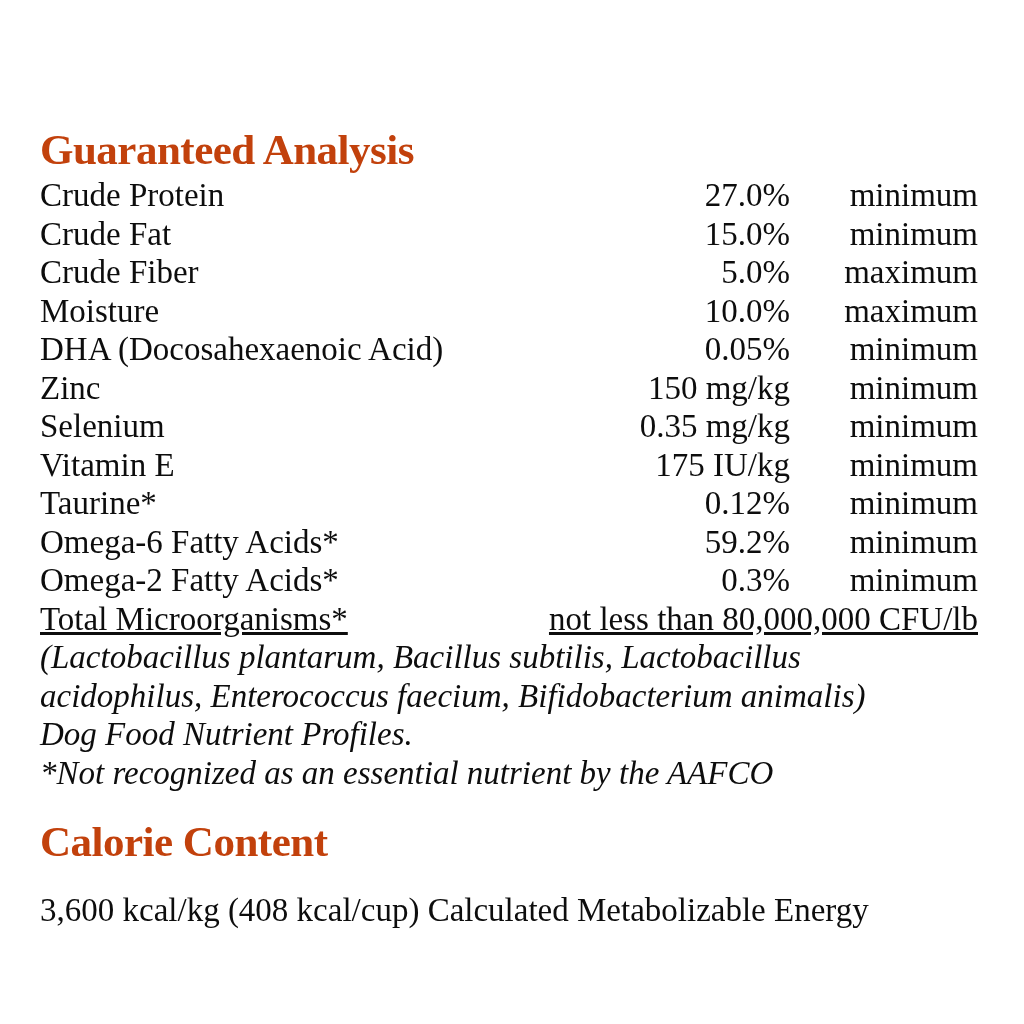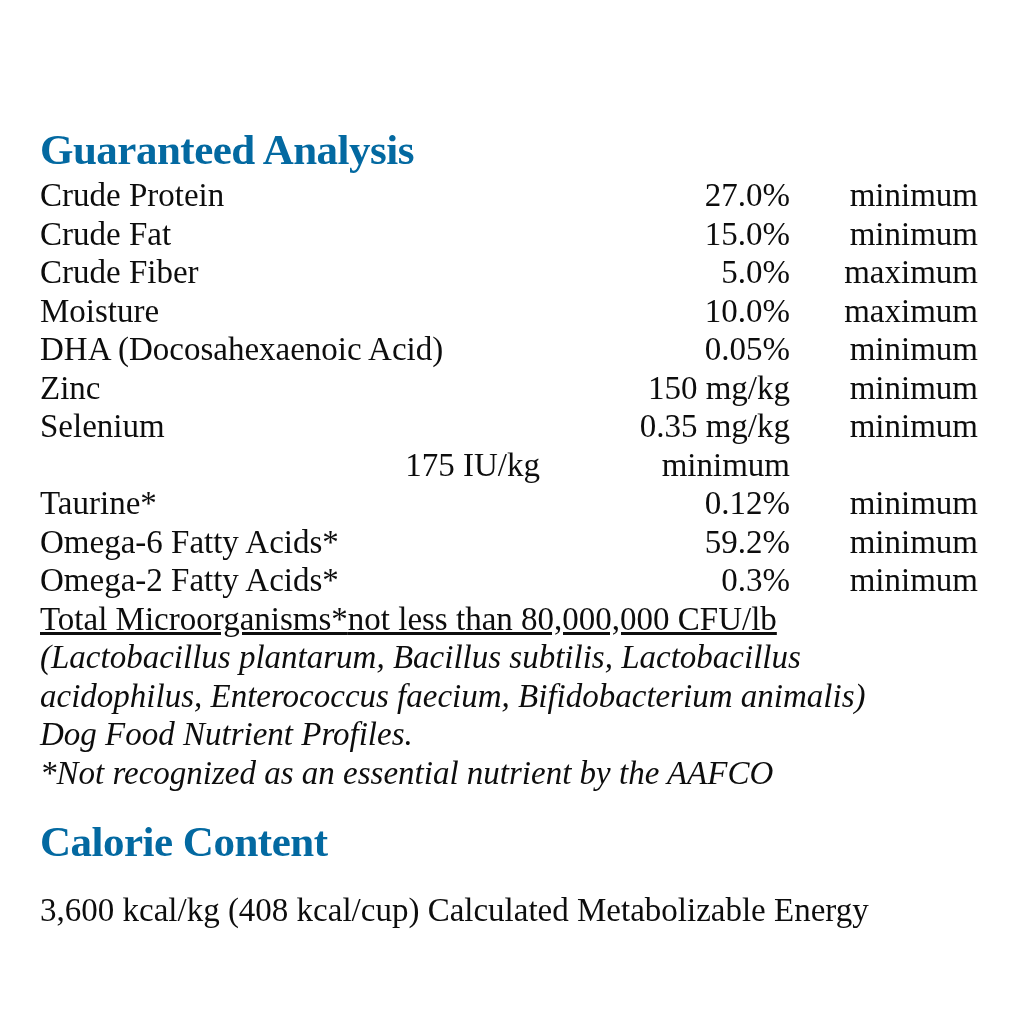--- a/index.html
+++ b/index.html
@@ -20,41 +20,41 @@
     width: 1024px;
     height: 1024px;
     padding: 126px 46px 0 40px;
   }
   .section-title {
     font-family: "Liberation Serif", serif;
     font-weight: bold;
     font-size: 43px;
     line-height: 48px;
     letter-spacing: -0.5px;
-    color: #0369a1;
+    color: #c2410c;
     white-space: nowrap;
   }
   .analysis-table {
     margin-top: 2px;
   }
   .row {
     display: grid;
     grid-template-columns: 1fr 250px 188px;
     font-size: 33px;
     line-height: 38.5px;
     white-space: nowrap;
   }
   .row .name  { text-align: left; }
   .row .val   { text-align: right; }
   .row .qual  { text-align: right; }
   .row--span {
     grid-template-columns: auto 1fr;
     text-decoration: underline;
   }
-  .row--span .val { text-align: left; }
+  .row--span .val { text-align: right; }
   .note-line, .footnote-line {
     font-size: 33px;
     line-height: 38.5px;
     white-space: nowrap;
     font-style: italic;
   }
   .calorie-section {
     margin-top: 26px;
   }
   .calorie-line {
@@ -102,20 +102,21 @@
       <span class="name">Zinc</span>
       <span class="val">150 mg/kg</span>
       <span class="qual">minimum</span>
     </div>
     <div class="row">
       <span class="name">Selenium</span>
       <span class="val">0.35 mg/kg</span>
       <span class="qual">minimum</span>
     </div>
     <div class="row">
+      <span class="name">Vitamin E</span>
       <span class="val">175 IU/kg</span>
       <span class="qual">minimum</span>
     </div>
     <div class="row">
       <span class="name">Taurine*</span>
       <span class="val">0.12%</span>
       <span class="qual">minimum</span>
     </div>
     <div class="row">
       <span class="name">Omega-6 Fatty Acids*</span>

